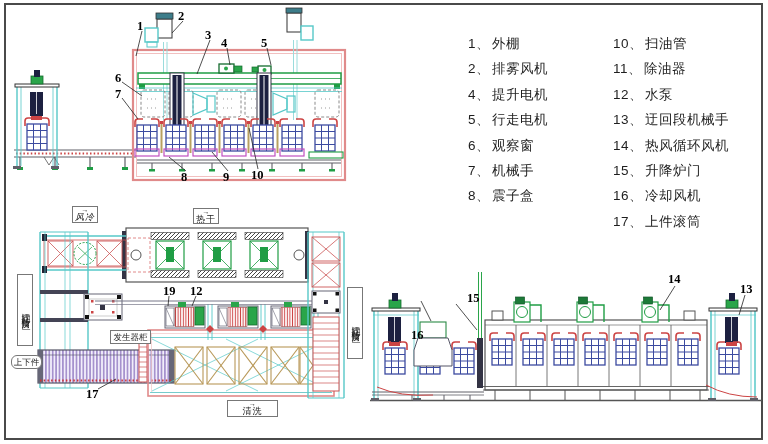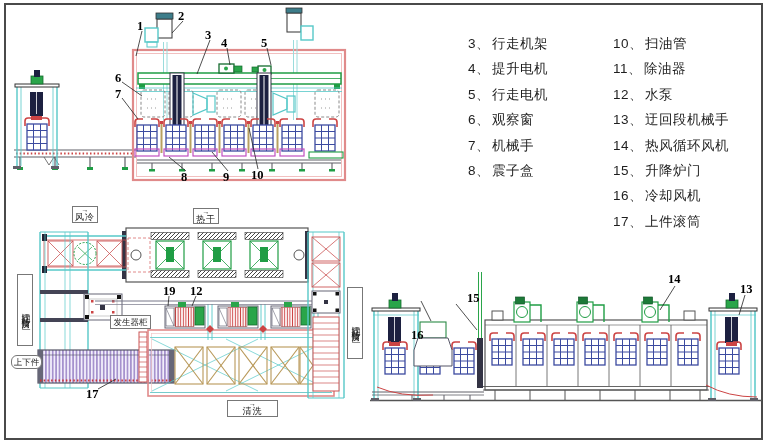--- a/index.html
+++ b/index.html
@@ -557,51 +557,52 @@
       <g stroke="#222" stroke-width="0.8">
         <line x1="421" y1="301" x2="431" y2="321"></line>
         <line x1="456" y1="304" x2="477" y2="330"></line>
         <line x1="675" y1="286" x2="660" y2="310"></line>
         <line x1="745" y1="295" x2="739" y2="315"></line>
       </g>
     </g>
   </svg>
 
   <div class="legendcol" style="left:468px;top:31px;">
-    <div class="legendrow"><span class="lnum">3、</span><span>行走机架</span></div>
+    <div class="legendrow"><span class="lnum">1、</span><span>外棚</span></div>
+    <div class="legendrow"><span class="lnum">2、</span><span>排雾风机</span></div>
     <div class="legendrow"><span class="lnum">4、</span><span>提升电机</span></div>
     <div class="legendrow"><span class="lnum">5、</span><span>行走电机</span></div>
     <div class="legendrow"><span class="lnum">6、</span><span>观察窗</span></div>
     <div class="legendrow"><span class="lnum">7、</span><span>机械手</span></div>
     <div class="legendrow"><span class="lnum">8、</span><span>震子盒</span></div>
   </div>
   <div class="legendcol" style="left:613px;top:31px;">
     <div class="legendrow"><span class="lnum">10、</span><span>扫油管</span></div>
     <div class="legendrow"><span class="lnum">11、</span><span>除油器</span></div>
     <div class="legendrow"><span class="lnum">12、</span><span>水泵</span></div>
     <div class="legendrow"><span class="lnum">13、</span><span>迂回段机械手</span></div>
     <div class="legendrow"><span class="lnum">14、</span><span>热风循环风机</span></div>
     <div class="legendrow"><span class="lnum">15、</span><span>升降炉门</span></div>
     <div class="legendrow"><span class="lnum">16、</span><span>冷却风机</span></div>
     <div class="legendrow"><span class="lnum">17、</span><span>上件滚筒</span></div>
   </div>
 
-  <div class="pbox" style="left:72px;top:206px;width:26px;height:17px;">
+  <div class="pbox" style="left:72px;top:206px;width:26px;height:17px;font-style:italic;">
     <span class="arrow">→</span>
     <span class="ptxt">风冷</span>
   </div>
   <div class="pbox" style="left:193px;top:208px;width:26px;height:16px;">
     <span class="arrow">→</span>
     <span class="ptxt">热干</span>
   </div>
   <div class="pbox" style="left:227px;top:400px;width:51px;height:17px;">
     <span class="arrow">→</span>
     <span class="ptxt">清洗</span>
   </div>
-  <div class="pbox pbox1" style="left:110px;top:315px;width:41px;height:14px;">发生器柜</div>
+  <div class="pbox pbox1" style="left:110px;top:330px;width:41px;height:14px;">发生器柜</div>
   <div class="pbox pbox1" style="left:11px;top:355px;width:31px;height:14px;border-radius:6px;">上下件</div>
   <div class="vbox" style="left:17px;top:274px;width:16px;height:72px;">迂回转角区</div>
   <div class="vbox" style="left:347px;top:287px;width:16px;height:72px;">迂回转角区</div>
 
   <div class="co" style="left:137px;top:20px;">1</div>
   <div class="co" style="left:178px;top:10px;">2</div>
   <div class="co" style="left:205px;top:29px;">3</div>
   <div class="co" style="left:221px;top:37px;">4</div>
   <div class="co" style="left:261px;top:37px;">5</div>
   <div class="co" style="left:115px;top:72px;">6</div>

